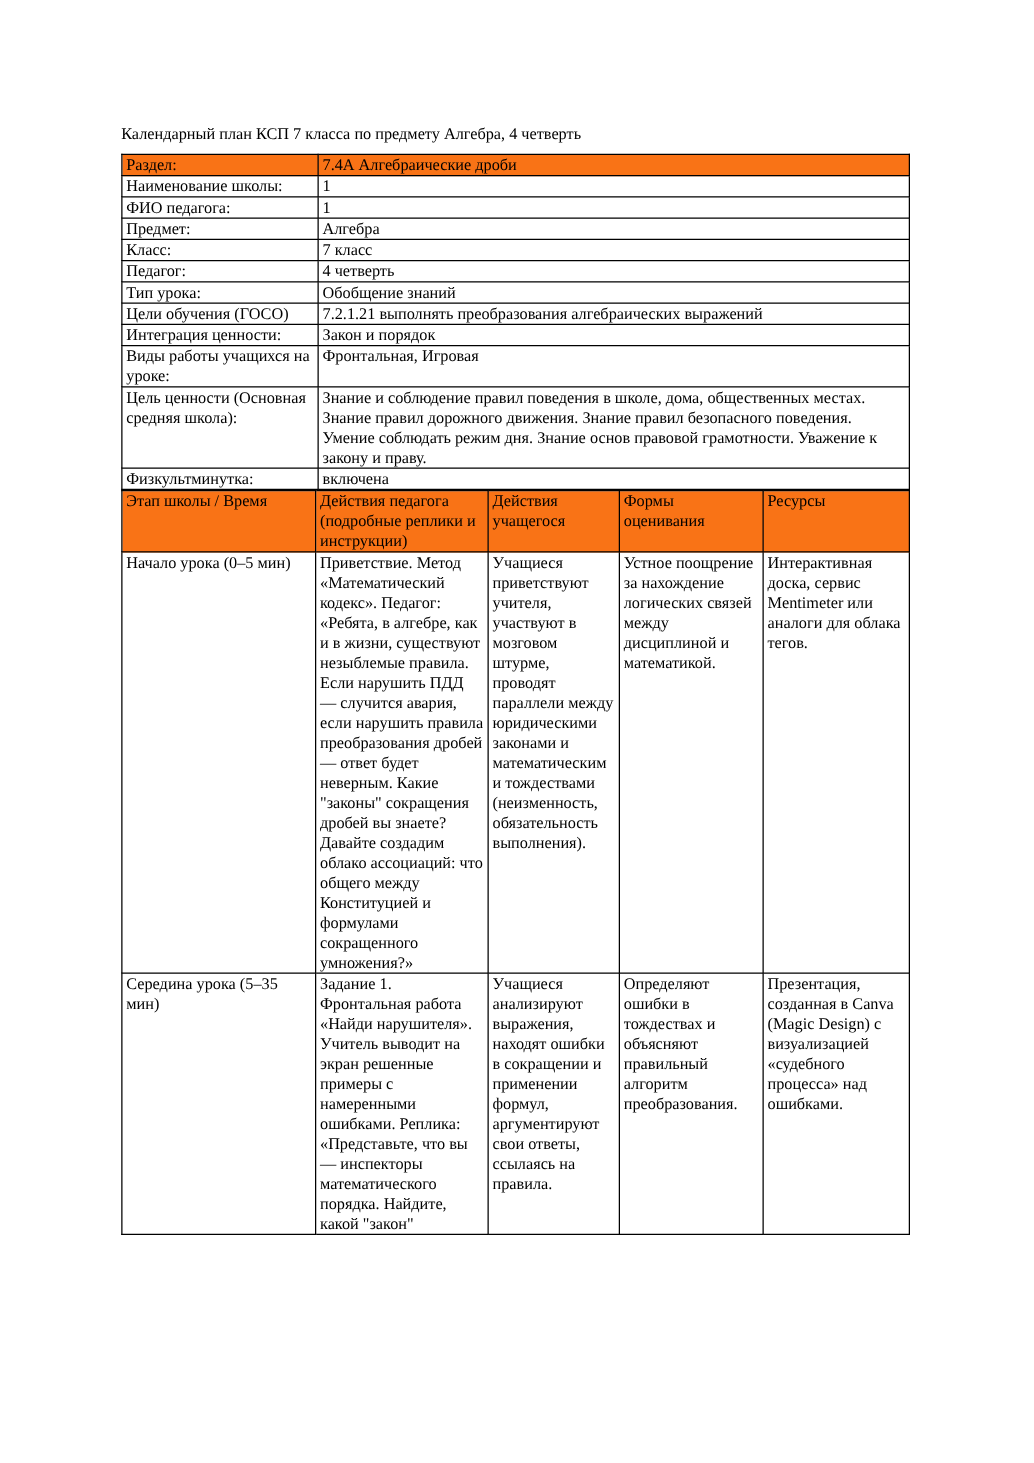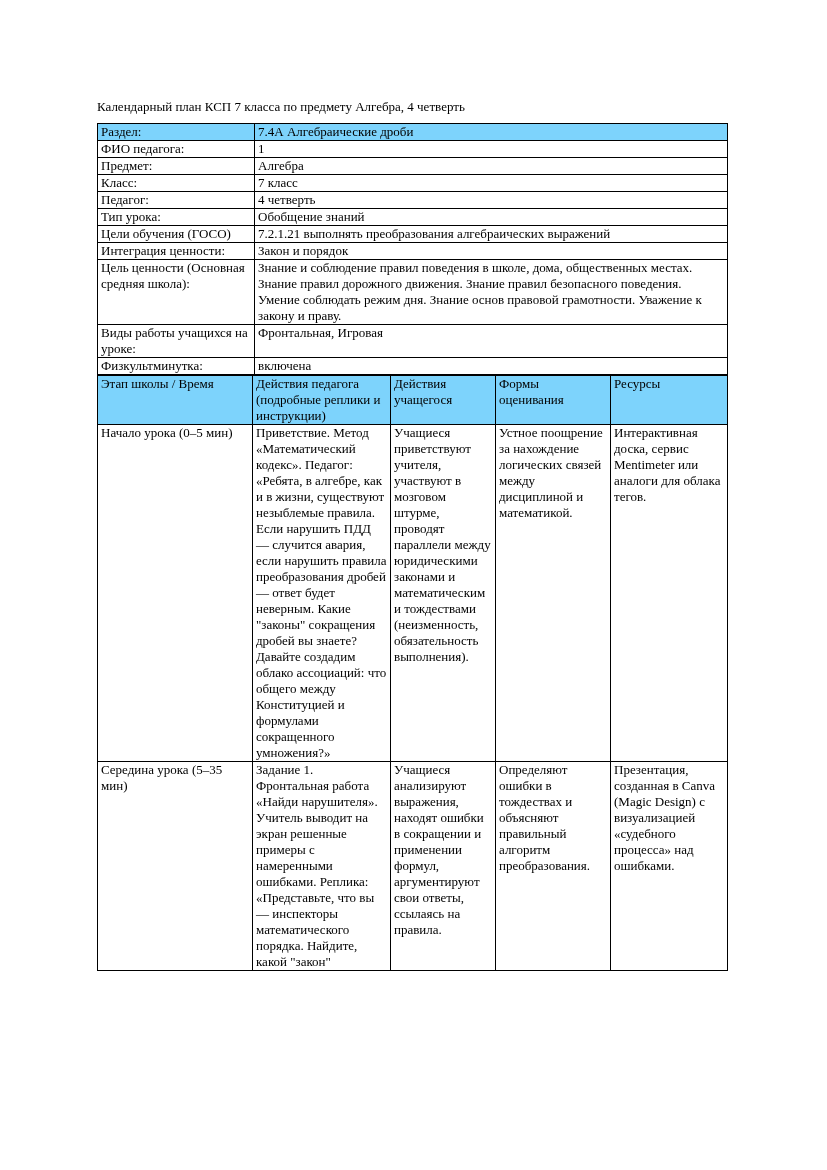--- a/index.html
+++ b/index.html
@@ -29,21 +29,21 @@
     table-layout: fixed;
     width: 630px;
   }
   td {
     border: 1px solid #000000;
     padding: 0 3px;
     vertical-align: top;
     text-align: left;
     overflow-wrap: break-word;
   }
-  tr.shaded td { background: #7dd3fc; }
+  tr.shaded td { background: #f97316; }
   .section-heading { margin: 3px 0 7px 0; }
   .info-table col.c-label  { width: 157px; }
   .info-table col.c-value  { width: 473px; }
   .lesson-table col.c1 { width: 155px; }
   .lesson-table col.c2 { width: 138px; }
   .lesson-table col.c3 { width: 105px; }
   .lesson-table col.c4 { width: 115px; }
   .lesson-table col.c5 { width: 117px; }
 </style>
 </head>
@@ -56,20 +56,24 @@
 
     <table class="info-table">
       <colgroup>
           <col class="c-label">
           <col class="c-value">
         </colgroup>
       <tbody>
         <tr class="shaded">
           <td>Раздел:</td>
           <td>7.4А Алгебраические дроби</td>
+        </tr>
+        <tr>
+          <td>Наименование школы:</td>
+          <td>1</td>
         </tr>
         <tr>
           <td>ФИО педагога:</td>
           <td>1</td>
         </tr>
         <tr>
           <td>Предмет:</td>
           <td>Алгебра</td>
         </tr>
         <tr>
@@ -86,26 +90,26 @@
         </tr>
         <tr>
           <td>Цели обучения (ГОСО)</td>
           <td>7.2.1.21 выполнять преобразования алгебраических выражений</td>
         </tr>
         <tr>
           <td>Интеграция ценности:</td>
           <td>Закон и порядок</td>
         </tr>
         <tr>
+          <td>Виды работы учащихся на уроке:</td>
+          <td>Фронтальная, Игровая</td>
+        </tr>
+        <tr>
           <td>Цель ценности (Основная средняя школа):</td>
           <td>Знание и соблюдение правил поведения в школе, дома, общественных местах. Знание правил дорожного движения. Знание правил безопасного поведения. Умение соблюдать режим дня. Знание основ правовой грамотности. Уважение к закону и праву.</td>
-        </tr>
-        <tr>
-          <td>Виды работы учащихся на уроке:</td>
-          <td>Фронтальная, Игровая</td>
         </tr>
         <tr>
           <td>Физкультминутка:</td>
           <td>включена</td>
         </tr>
       </tbody>
     </table>
 
 
     <table class="lesson-table">

